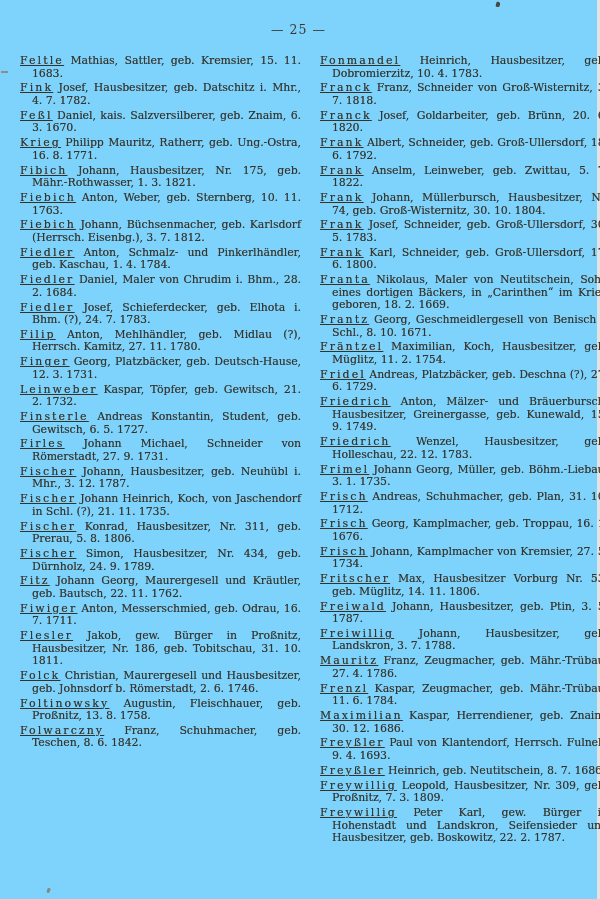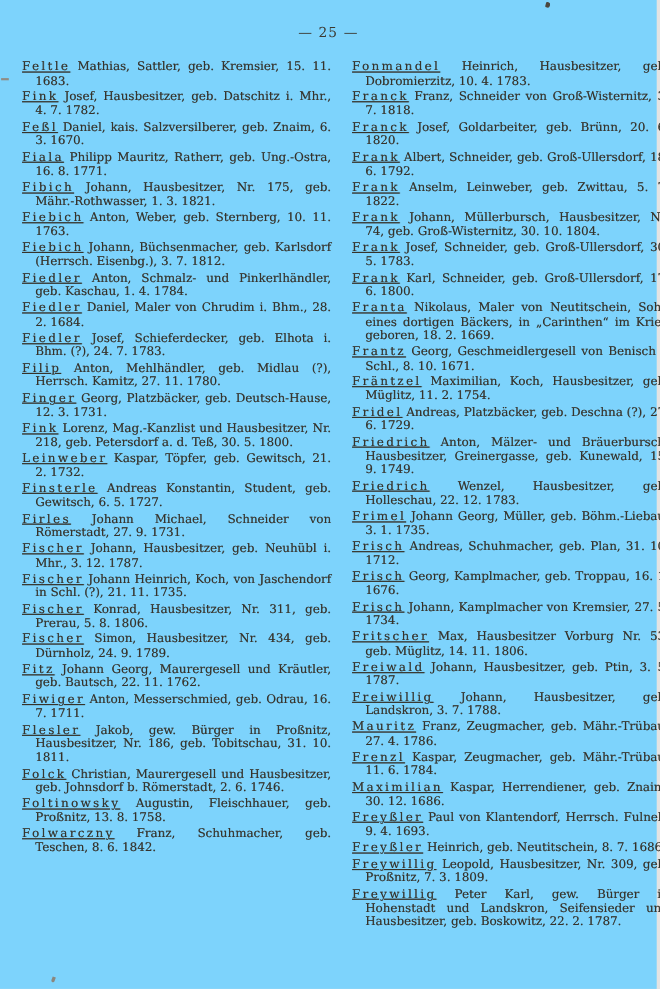--- a/index.html
+++ b/index.html
@@ -57,30 +57,29 @@
 </head>
 <body>
 
 <div class="page">
   <div class="page-header">— 25 —</div>
 
   <div class="col col-left" id="col-left">
       <p class="entry"><span class="surname">Feltle</span> Mathias, Sattler, geb. Kremsier, 15. 11. 1683.</p>
       <p class="entry"><span class="surname">Fink</span> Josef, Hausbesitzer, geb. Datschitz i. Mhr., 4. 7. 1782.</p>
       <p class="entry"><span class="surname">Feßl</span> Daniel, kais. Salzversilberer, geb. Znaim, 6. 3. 1670.</p>
-      <p class="entry"><span class="surname">Fiala</span> Philipp Mauritz, Ratherr, geb. Ung.-Ostra, 16. 8. 1771.</p>
+      <p class="entry"><span class="surname">Krieg</span> Philipp Mauritz, Ratherr, geb. Ung.-Ostra, 16. 8. 1771.</p>
       <p class="entry"><span class="surname">Fibich</span> Johann, Hausbesitzer, Nr. 175, geb. Mähr.-Rothwasser, 1. 3. 1821.</p>
       <p class="entry"><span class="surname">Fiebich</span> Anton, Weber, geb. Sternberg, 10. 11. 1763.</p>
       <p class="entry"><span class="surname">Fiebich</span> Johann, Büchsenmacher, geb. Karlsdorf (Herrsch. Eisenbg.), 3. 7. 1812.</p>
       <p class="entry"><span class="surname">Fiedler</span> Anton, Schmalz- und Pinkerlhändler, geb. Kaschau, 1. 4. 1784.</p>
       <p class="entry"><span class="surname">Fiedler</span> Daniel, Maler von Chrudim i. Bhm., 28. 2. 1684.</p>
       <p class="entry"><span class="surname">Fiedler</span> Josef, Schieferdecker, geb. Elhota i. Bhm. (?), 24. 7. 1783.</p>
       <p class="entry"><span class="surname">Filip</span> Anton, Mehlhändler, geb. Midlau (?), Herrsch. Kamitz, 27. 11. 1780.</p>
       <p class="entry"><span class="surname">Finger</span> Georg, Platzbäcker, geb. Deutsch-Hause, 12. 3. 1731.</p>
-      <p class="entry"><span class="surname">Fink</span> Lorenz, Mag.-Kanzlist und Hausbesitzer, Nr. 218, geb. Petersdorf a. d. Teß, 30. 5. 1800.</p>
       <p class="entry"><span class="surname">Leinweber</span> Kaspar, Töpfer, geb. Gewitsch, 21. 2. 1732.</p>
       <p class="entry"><span class="surname">Finsterle</span> Andreas Konstantin, Student, geb. Gewitsch, 6. 5. 1727.</p>
       <p class="entry"><span class="surname">Firles</span> Johann Michael, Schneider von Römerstadt, 27. 9. 1731.</p>
       <p class="entry"><span class="surname">Fischer</span> Johann, Hausbesitzer, geb. Neuhübl i. Mhr., 3. 12. 1787.</p>
       <p class="entry"><span class="surname">Fischer</span> Johann Heinrich, Koch, von Jaschendorf in Schl. (?), 21. 11. 1735.</p>
       <p class="entry"><span class="surname">Fischer</span> Konrad, Hausbesitzer, Nr. 311, geb. Prerau, 5. 8. 1806.</p>
       <p class="entry"><span class="surname">Fischer</span> Simon, Hausbesitzer, Nr. 434, geb. Dürnholz, 24. 9. 1789.</p>
       <p class="entry"><span class="surname">Fitz</span> Johann Georg, Maurergesell und Kräutler, geb. Bautsch, 22. 11. 1762.</p>
       <p class="entry"><span class="surname">Fiwiger</span> Anton, Messerschmied, geb. Odrau, 16. 7. 1711.</p>
       <p class="entry"><span class="surname">Flesler</span> Jakob, gew. Bürger in Proßnitz, Hausbesitzer, Nr. 186, geb. Tobitschau, 31. 10. 1811.</p>

